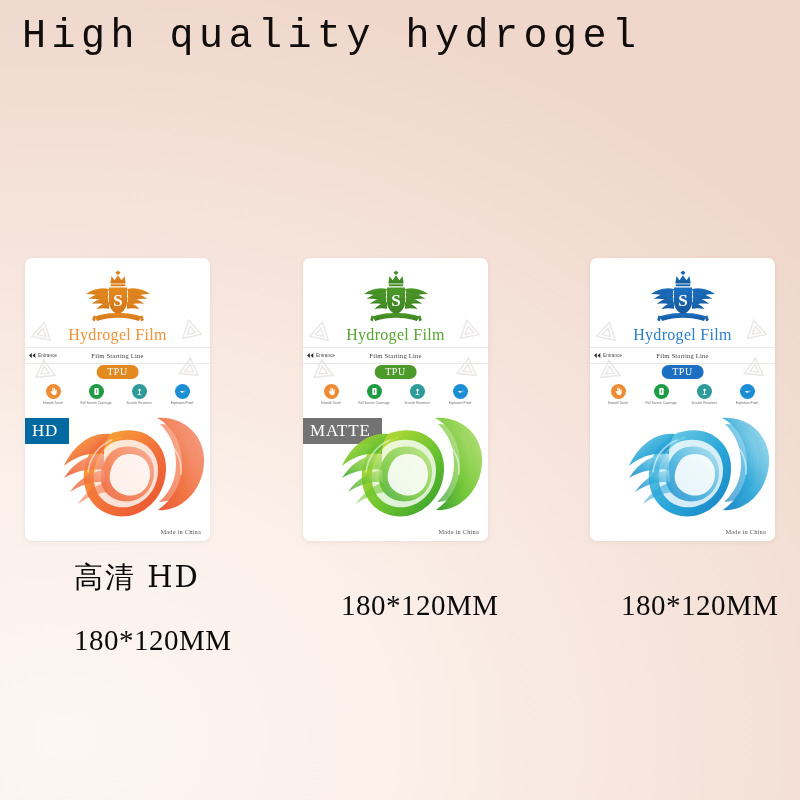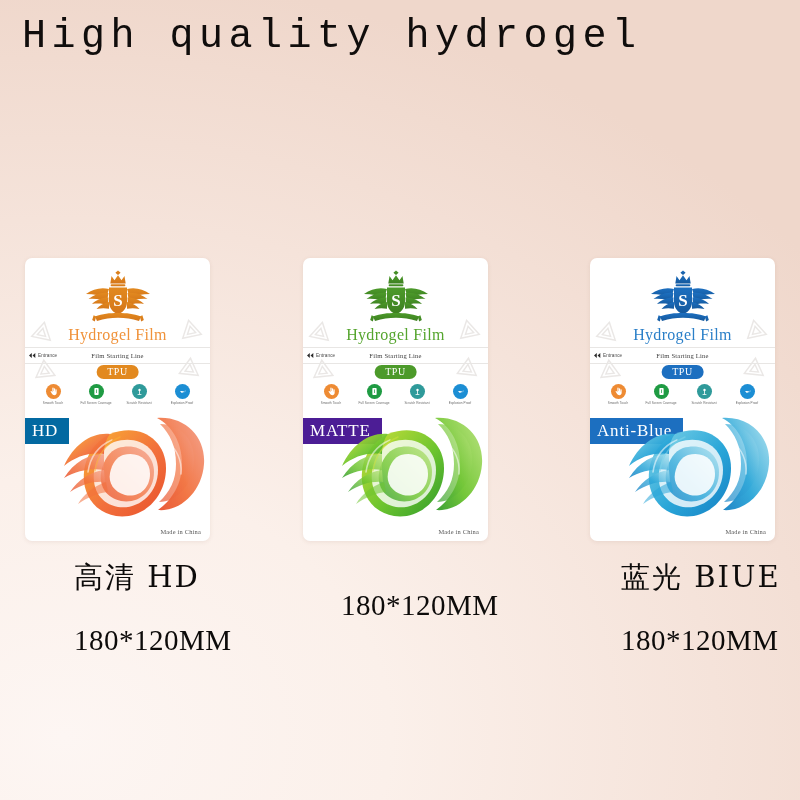--- a/index.html
+++ b/index.html
@@ -492,21 +492,21 @@
       <div class="feat-circle" style="background:#1c8ed4">
                 <svg width="9" height="9" viewBox="0 0 16 16">
                   <path fill="#ffffff" d="M3 7.3c3.2-.6 6.4-.2 9.6 1.4-2.4.1-4.3.7-6 1.9-.9-1.5-2-2.6-3.6-3.3z"></path>
                   <path fill="#ffffff" d="M12.8 6.1c.7.5.9 1.4.5 2.1l-1.5-1.2z"></path>
                 </svg>
               </div>
       <div class="feat-label">Explosion Proof</div>
     </div>
           </div>
 
-      <div class="type-badge" style="background:#4c1d95">MATTE</div>
+      <div class="type-badge" style="background:#737373">MATTE</div>
 
       <div class="swirl">
   <svg viewBox="0 0 160 135">
     <defs>
       <linearGradient id="sw1a" x1="0" y1="0" x2="1" y2="1">
         <stop offset="0%" stop-color="#cfe03a"></stop>
         <stop offset="55%" stop-color="#6ec52f"></stop>
         <stop offset="100%" stop-color="#2f9a2b"></stop>
       </linearGradient>
       <linearGradient id="sw1b" x1="1" y1="0" x2="0" y2="1">
@@ -644,21 +644,20 @@
       <div class="feat-circle" style="background:#1c8ed4">
                 <svg width="9" height="9" viewBox="0 0 16 16">
                   <path fill="#ffffff" d="M3 7.3c3.2-.6 6.4-.2 9.6 1.4-2.4.1-4.3.7-6 1.9-.9-1.5-2-2.6-3.6-3.3z"></path>
                   <path fill="#ffffff" d="M12.8 6.1c.7.5.9 1.4.5 2.1l-1.5-1.2z"></path>
                 </svg>
               </div>
       <div class="feat-label">Explosion Proof</div>
     </div>
           </div>
 
-      <div class="type-badge" style="background:#1c6fc0">Anti-Blue</div>
 
       <div class="swirl">
   <svg viewBox="0 0 160 135">
     <defs>
       <linearGradient id="sw2a" x1="0" y1="0" x2="1" y2="1">
         <stop offset="0%" stop-color="#7fd4e8"></stop>
         <stop offset="55%" stop-color="#2aa6d8"></stop>
         <stop offset="100%" stop-color="#1480c4"></stop>
       </linearGradient>
       <linearGradient id="sw2b" x1="1" y1="0" x2="0" y2="1">
@@ -707,18 +706,17 @@
 
   <div class="captions" id="captions">
       <div class="caption c0">
     <div class="cap-name">高清 HD</div>
     <div class="cap-size">180*120MM</div>
       </div>
       <div class="caption c1">
     <div class="cap-size">180*120MM</div>
       </div>
       <div class="caption c2">
-    <div class="cap-name">蓝光 BIUE</div>
     <div class="cap-size">180*120MM</div>
       </div>
     </div>
 
 </div>
 
 </body></html>

